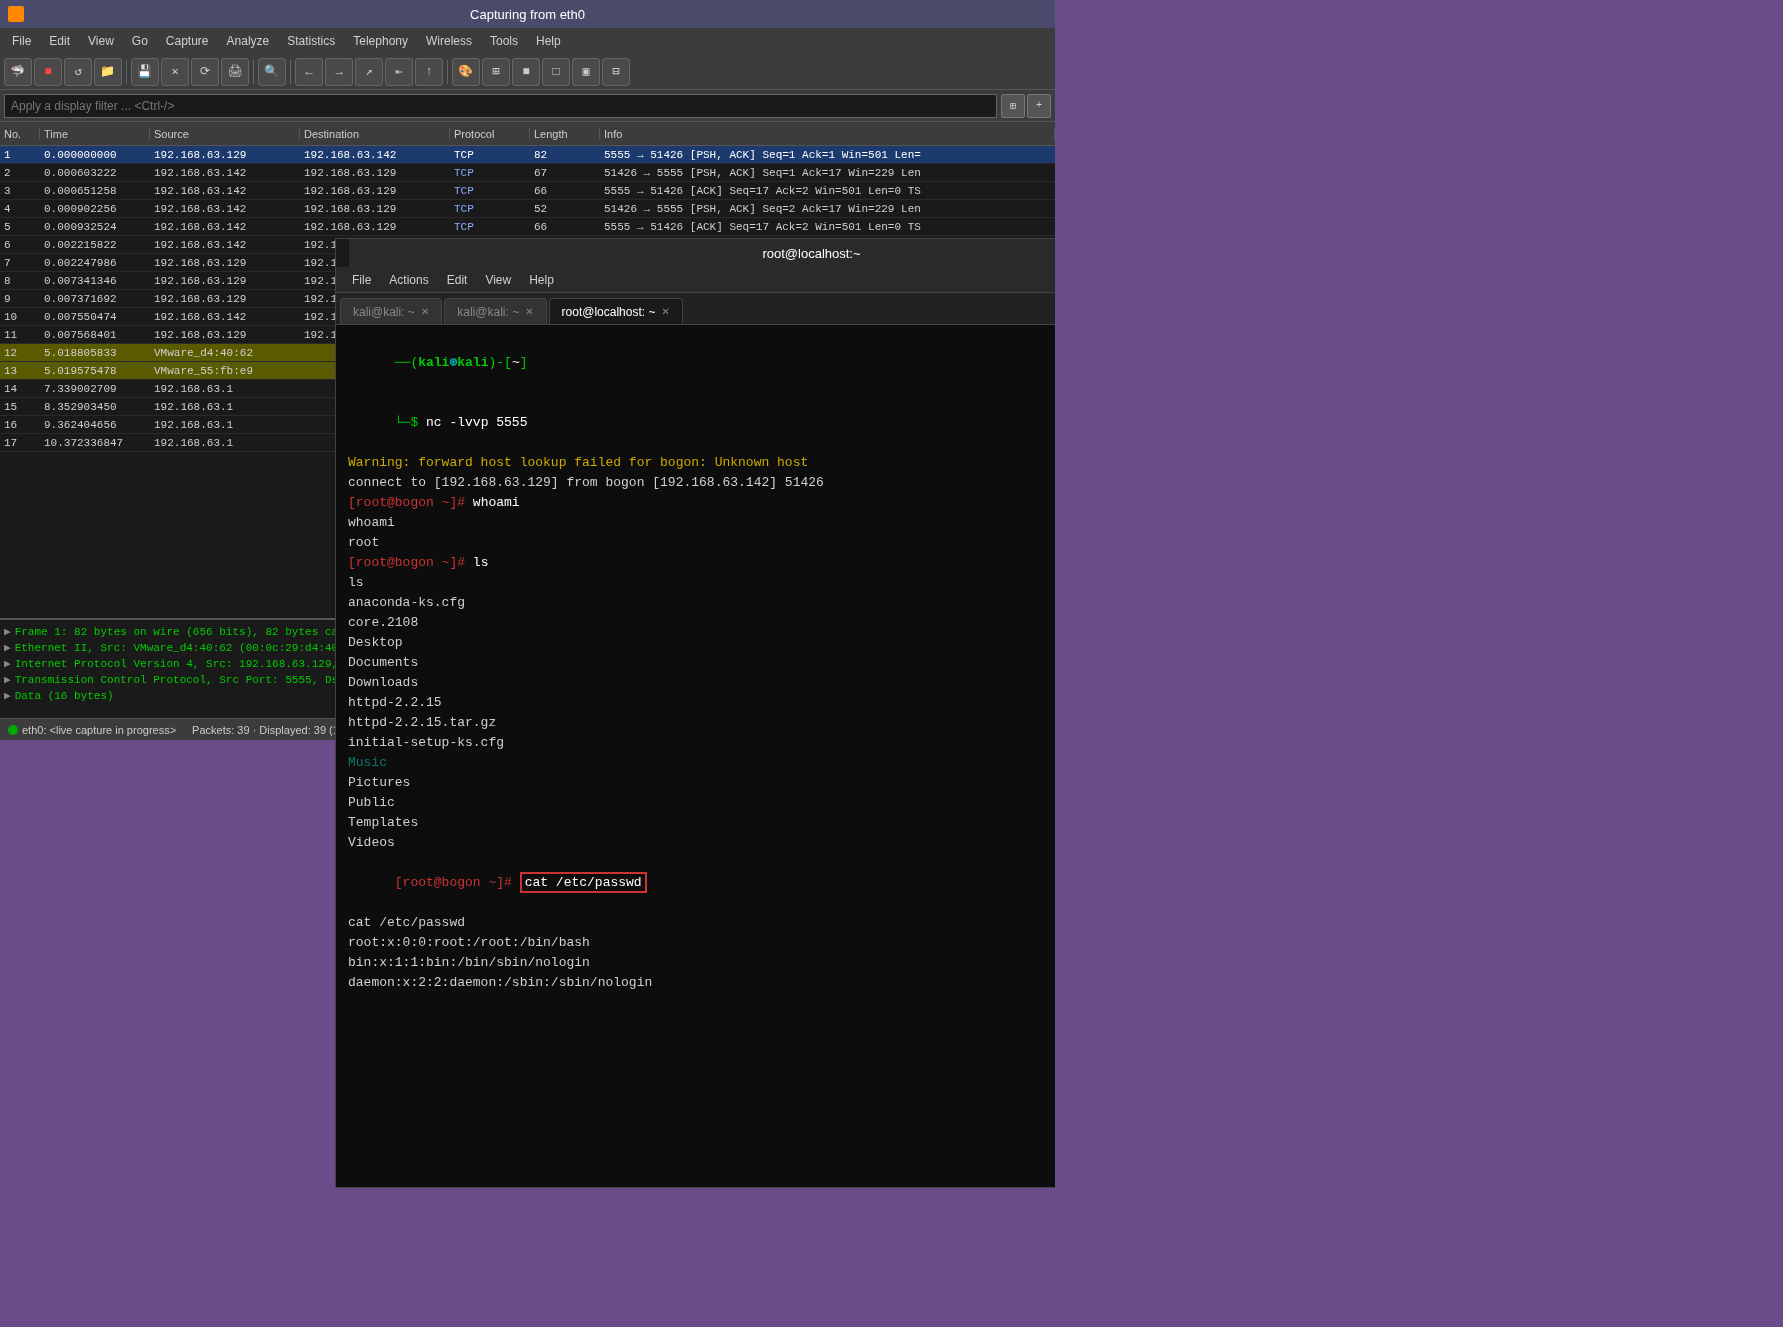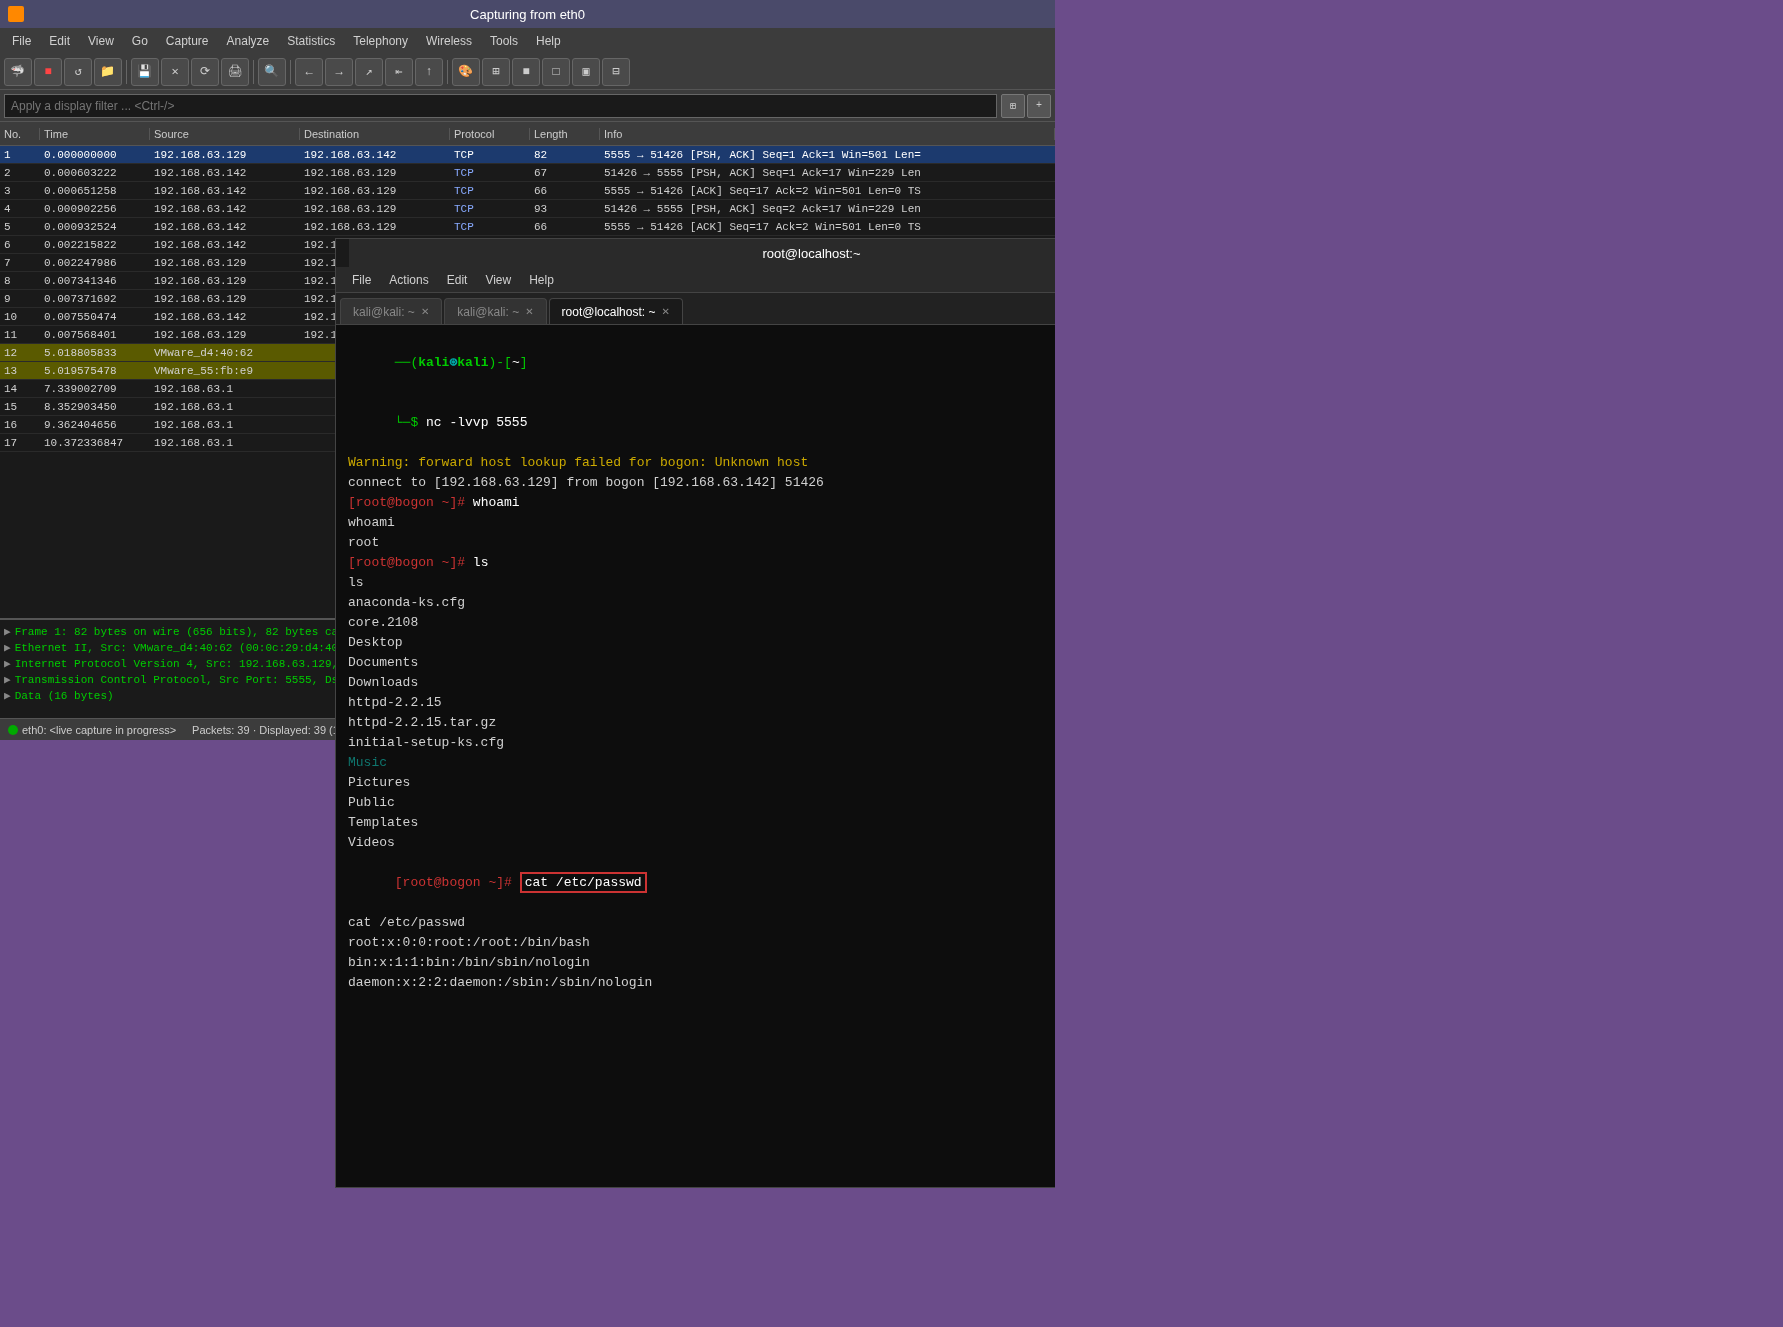--- a/index.html
+++ b/index.html
@@ -475,21 +475,21 @@
       <span class="packet-cell tcp-badge">TCP</span>
       <span class="packet-cell">66</span>
       <span class="packet-cell">5555 → 51426 [ACK] Seq=17 Ack=2 Win=501 Len=0 TS</span>
     </div>
         <div class="packet-row">
       <span class="packet-cell">4</span>
       <span class="packet-cell">0.000902256</span>
       <span class="packet-cell">192.168.63.142</span>
       <span class="packet-cell">192.168.63.129</span>
       <span class="packet-cell tcp-badge">TCP</span>
-      <span class="packet-cell">93</span>
+      <span class="packet-cell">52</span>
       <span class="packet-cell">51426 → 5555 [PSH, ACK] Seq=2 Ack=17 Win=229 Len</span>
     </div>
         <div class="packet-row">
       <span class="packet-cell">5</span>
       <span class="packet-cell">0.000932524</span>
       <span class="packet-cell">192.168.63.142</span>
       <span class="packet-cell">192.168.63.129</span>
       <span class="packet-cell tcp-badge">TCP</span>
       <span class="packet-cell">66</span>
       <span class="packet-cell">5555 → 51426 [ACK] Seq=17 Ack=2 Win=501 Len=0 TS</span>

